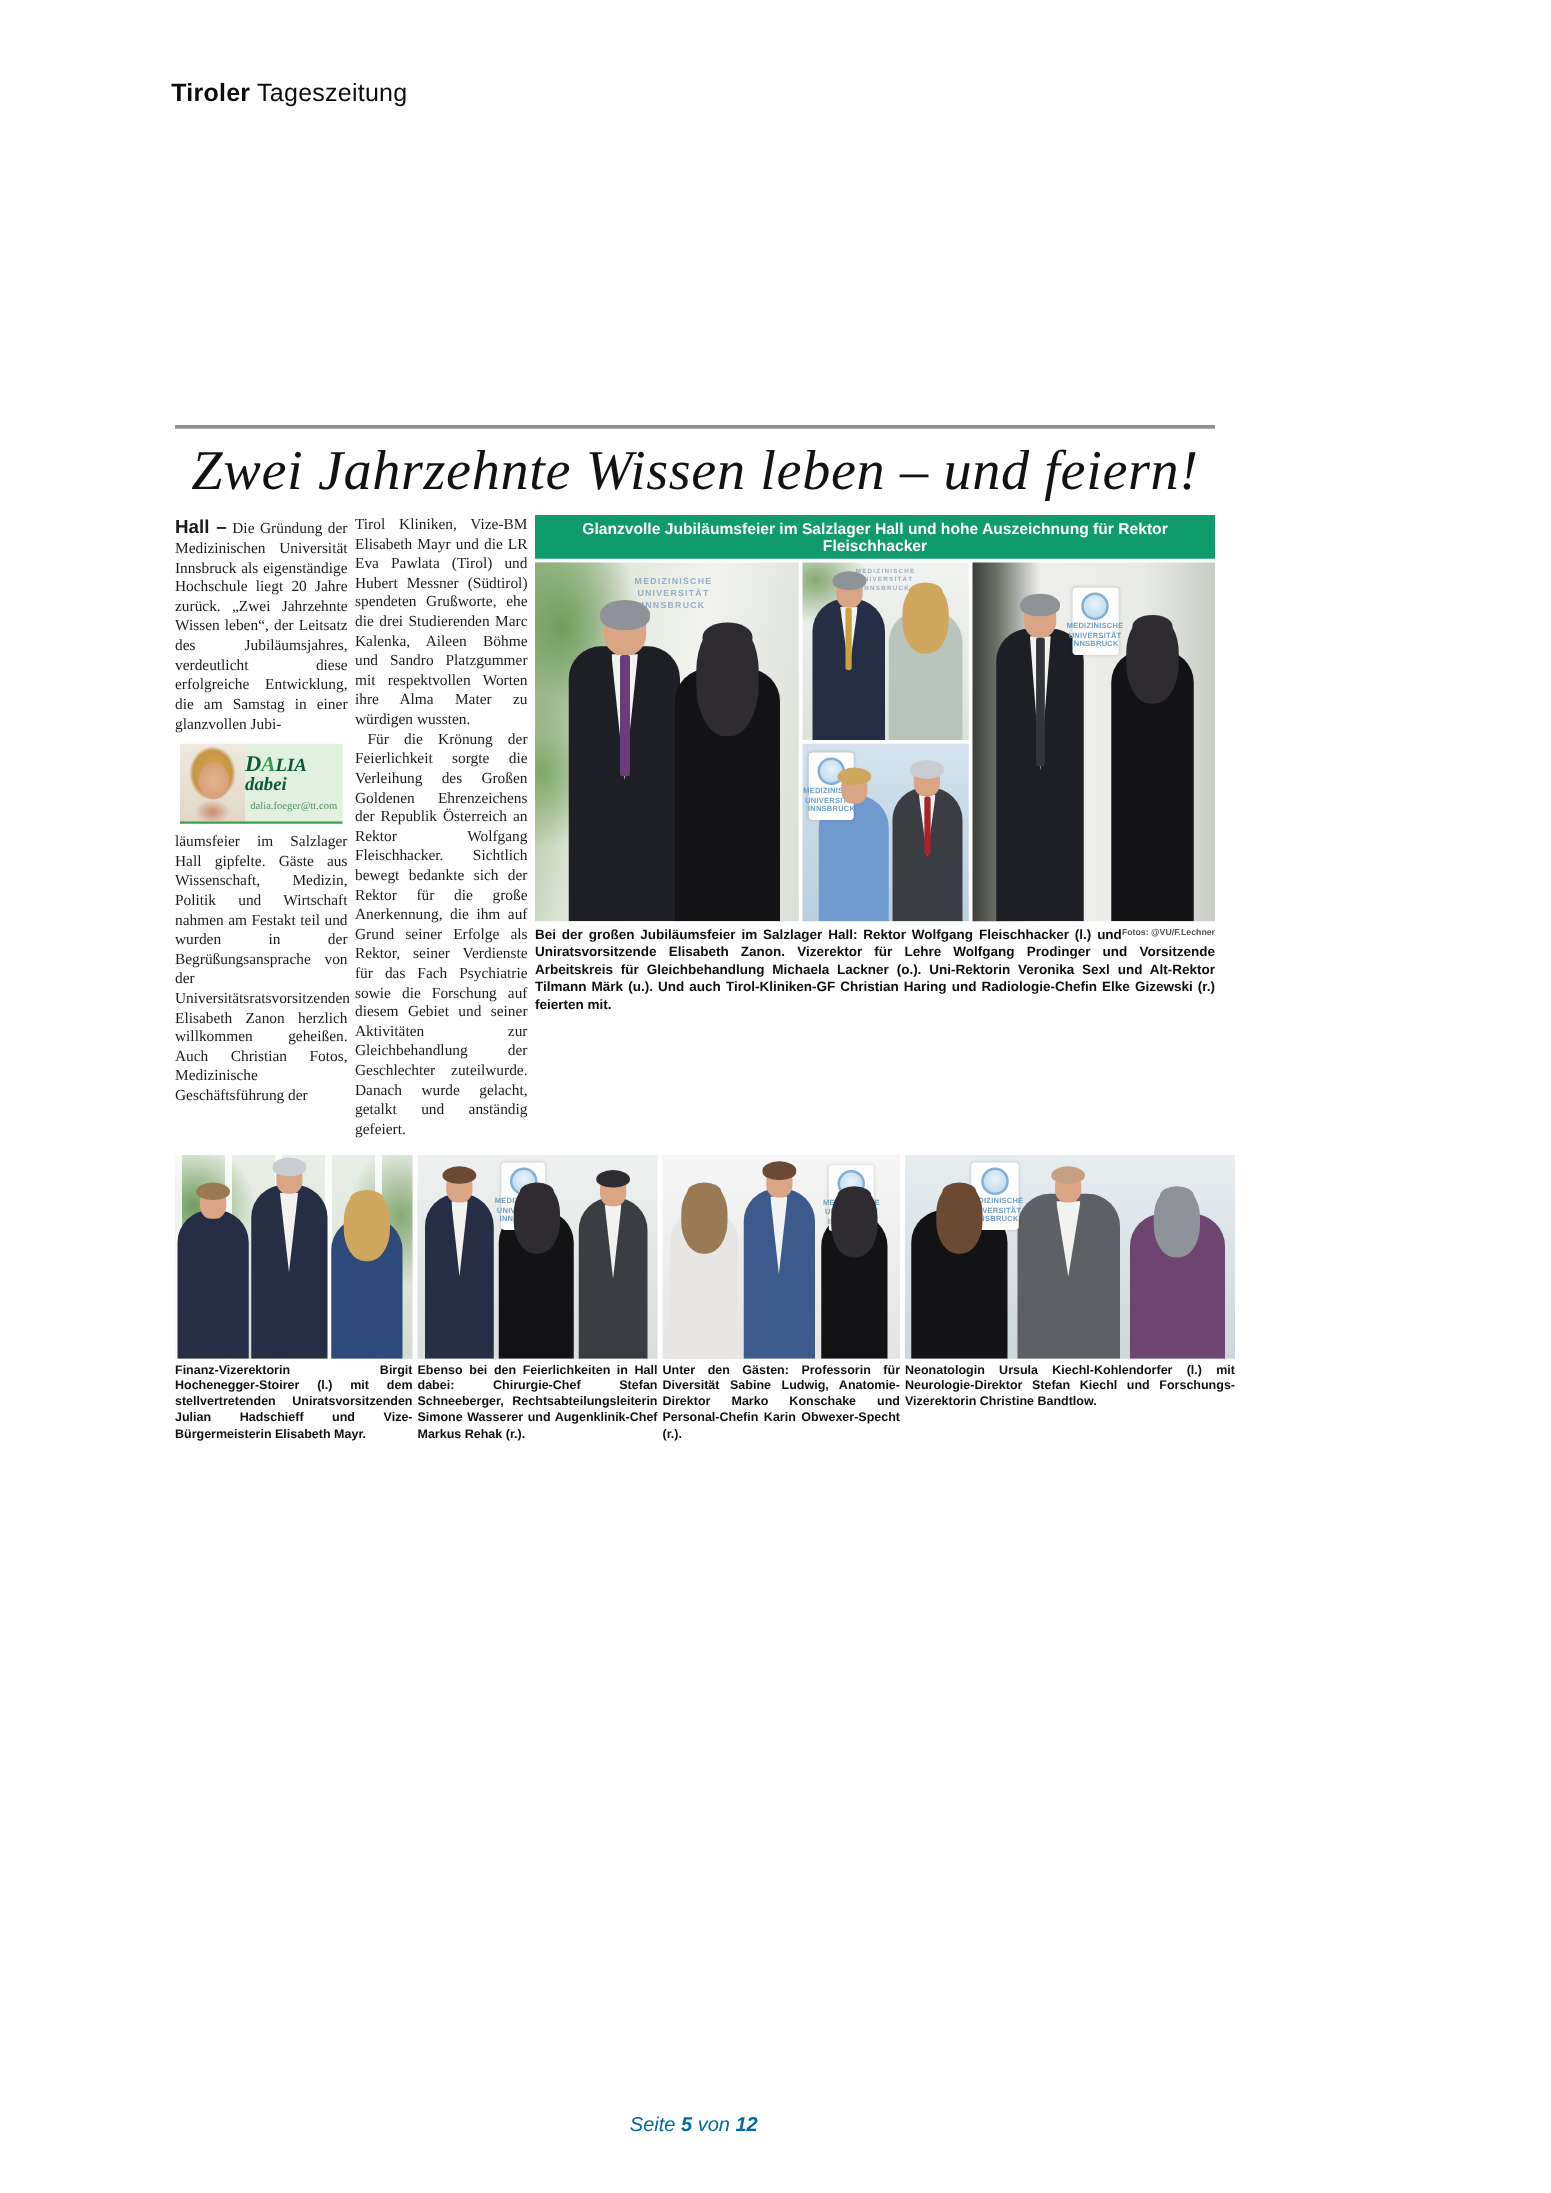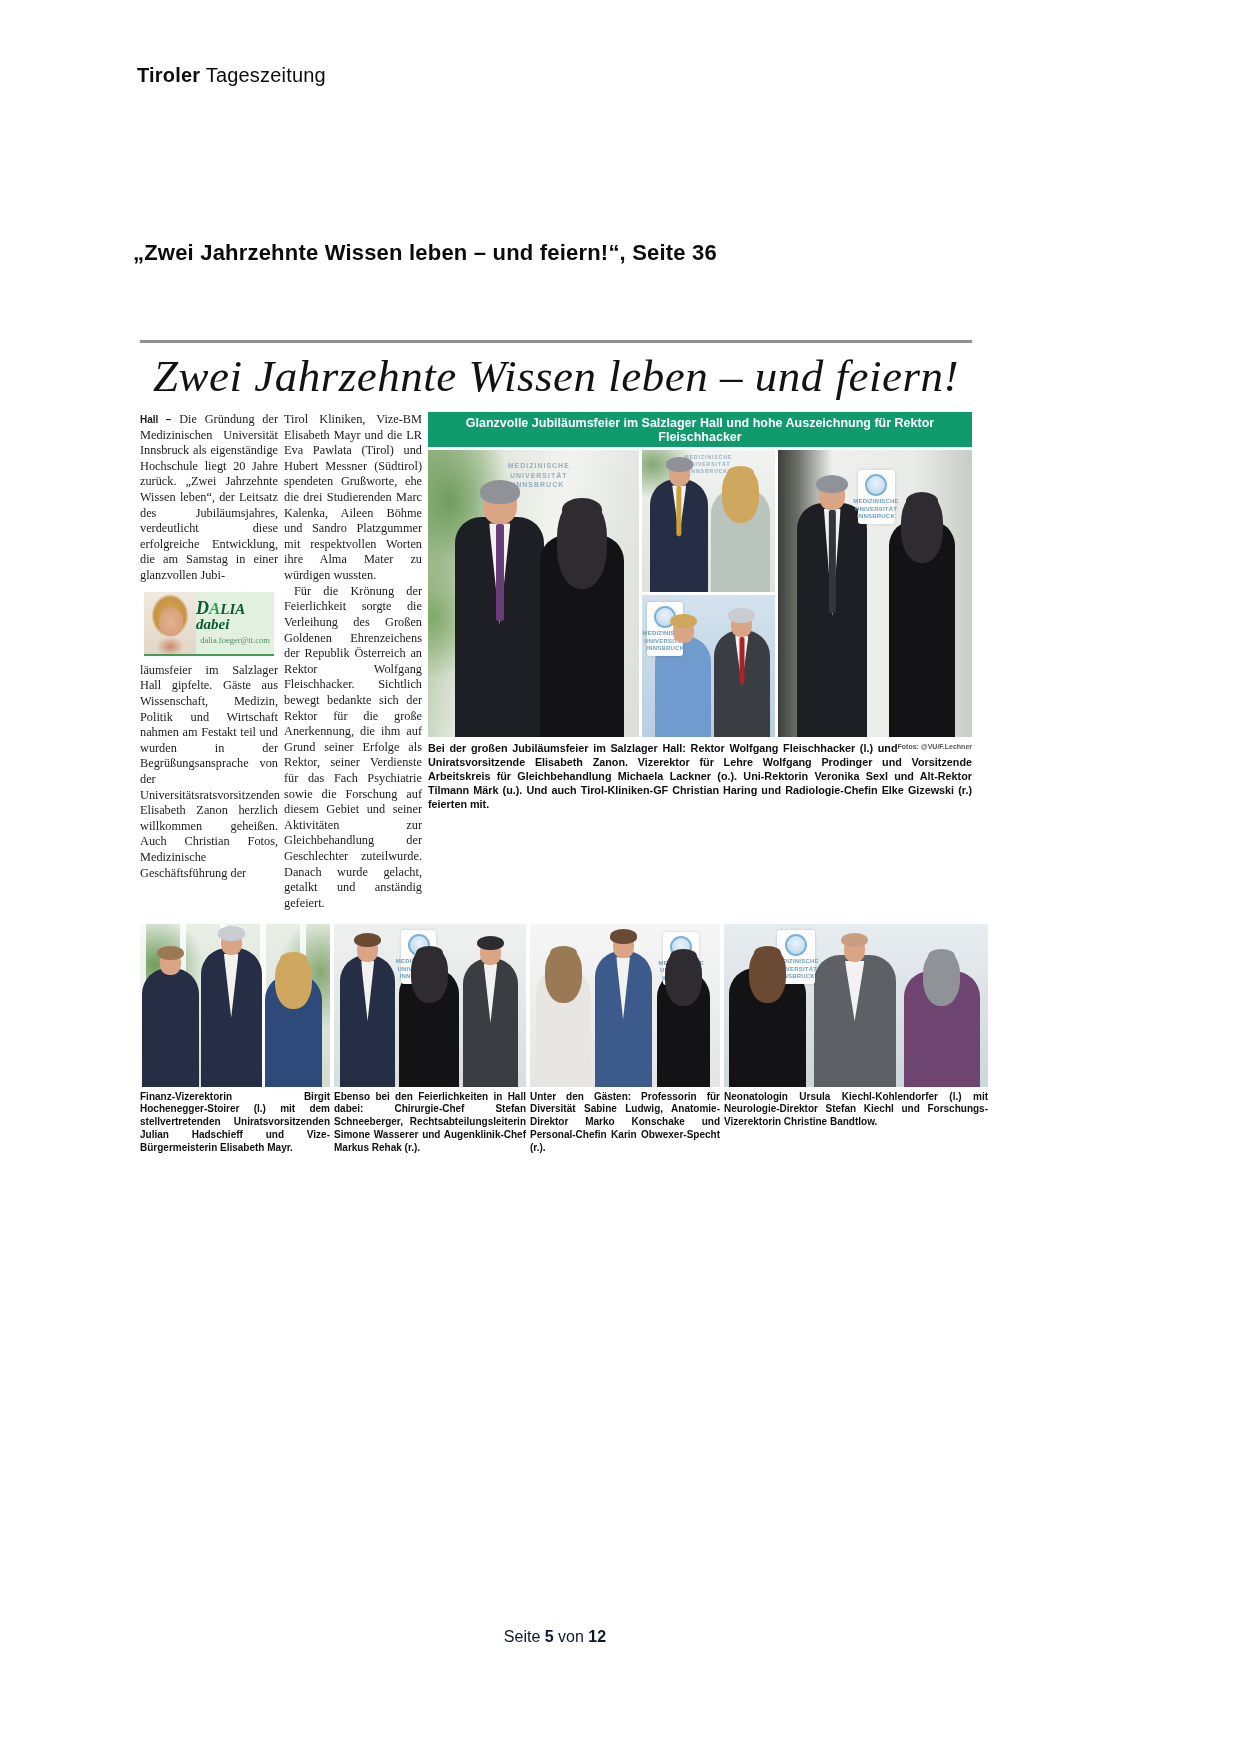--- a/index.html
+++ b/index.html
@@ -3,33 +3,33 @@
 <meta charset="utf-8">
 <style>
   html,body{margin:0;padding:0;background:#fff;}
   .sheet{position:relative;width:1241px;height:1754px;background:#ffffff;
          font-family:"Liberation Sans",sans-serif;color:#111;overflow:hidden;}
 
   
   .masthead{position:absolute;left:137px;top:64px;font-size:20px;color:#0d0d0d;letter-spacing:.2px;}
   .masthead .mh-bold{font-weight:bold;}
   .doc-headline{position:absolute;left:133px;top:240px;margin:0;font-size:22px;font-weight:bold;color:#0b0b0b;letter-spacing:.2px;}
-  .footer{position:absolute;top:1628px;left:0;width:1110px;text-align:center;font-size:16px;color:#0f172a;}
+  .footer{position:absolute;top:1692px;left:0;width:1110px;text-align:center;font-size:16px;color:#0369a1;font-style:italic;}
   .footer b{font-weight:bold;}
 
   
   .clipping{position:absolute;left:140px;top:340px;width:832px;}
   .np-rule{height:3px;background:#8f8f8f;}
   .np-headline{margin:7px 0 10px;text-align:center;font-family:"Liberation Serif",serif;
                font-style:italic;font-weight:normal;font-size:45px;color:#121212;letter-spacing:.5px;}
   .np-body{display:flex;gap:6px;align-items:flex-start;}
   .col{flex:none;width:138px;font-family:"Liberation Serif",serif;font-size:12.3px;line-height:1.27;
        text-align:justify;color:#1b1b1b;}
   .col p{margin:0;}
-  .col .lead{font-family:"Liberation Sans",sans-serif;font-weight:bold;font-size:10px;}
+  .col .lead{font-family:"Liberation Sans",sans-serif;font-weight:bold;font-size:15px;}
   .p-indent{text-indent:10px;}
 
   
   .dalia{margin:8px 4px 7px;display:flex;height:62px;border-bottom:2px solid #3f9e52;}
   .dalia-photo{flex:none;width:52px;background:
       radial-gradient(20px 14px at 50% 88%, #c98a6a 0%, transparent 70%),
       radial-gradient(16px 19px at 52% 48%, #e3b38f 0%, #d8a07a 75%, transparent 78%),
       radial-gradient(26px 30px at 50% 38%, #d9a855 0%, #c69544 60%, transparent 72%),
       linear-gradient(180deg,#efe9df 0%,#e2d7c6 100%);}
   .dalia-green{flex:1;background:#e2f0df;display:flex;flex-direction:column;justify-content:center;align-items:center;}
@@ -113,21 +113,20 @@
 </style>
 </head>
 <body>
 
 <div class="sheet">
 
   <div class="masthead">
     <span class="mh-bold">Tiroler</span><span> Tageszeitung</span>
   </div>
 
-  <h1 class="doc-headline">„Zwei Jahrzehnte Wissen leben – und feiern!“, Seite 36</h1>
 
   <div class="clipping">
     <div class="np-rule"></div>
     <h2 class="np-headline">Zwei Jahrzehnte Wissen leben – und feiern!</h2>
 
     <div class="np-body">
 
       <div class="col">
         <p><span class="lead">Hall –</span><span> Die Gründung der Medizinischen Universität Innsbruck als eigenständige Hochschule liegt 20 Jahre zurück. „Zwei Jahrzehnte Wissen leben“, der Leitsatz des Jubiläumsjahres, verdeutlicht diese erfolgreiche Entwicklung, die am Samstag in einer glanzvollen Jubi-</span></p>
         <div class="dalia">

